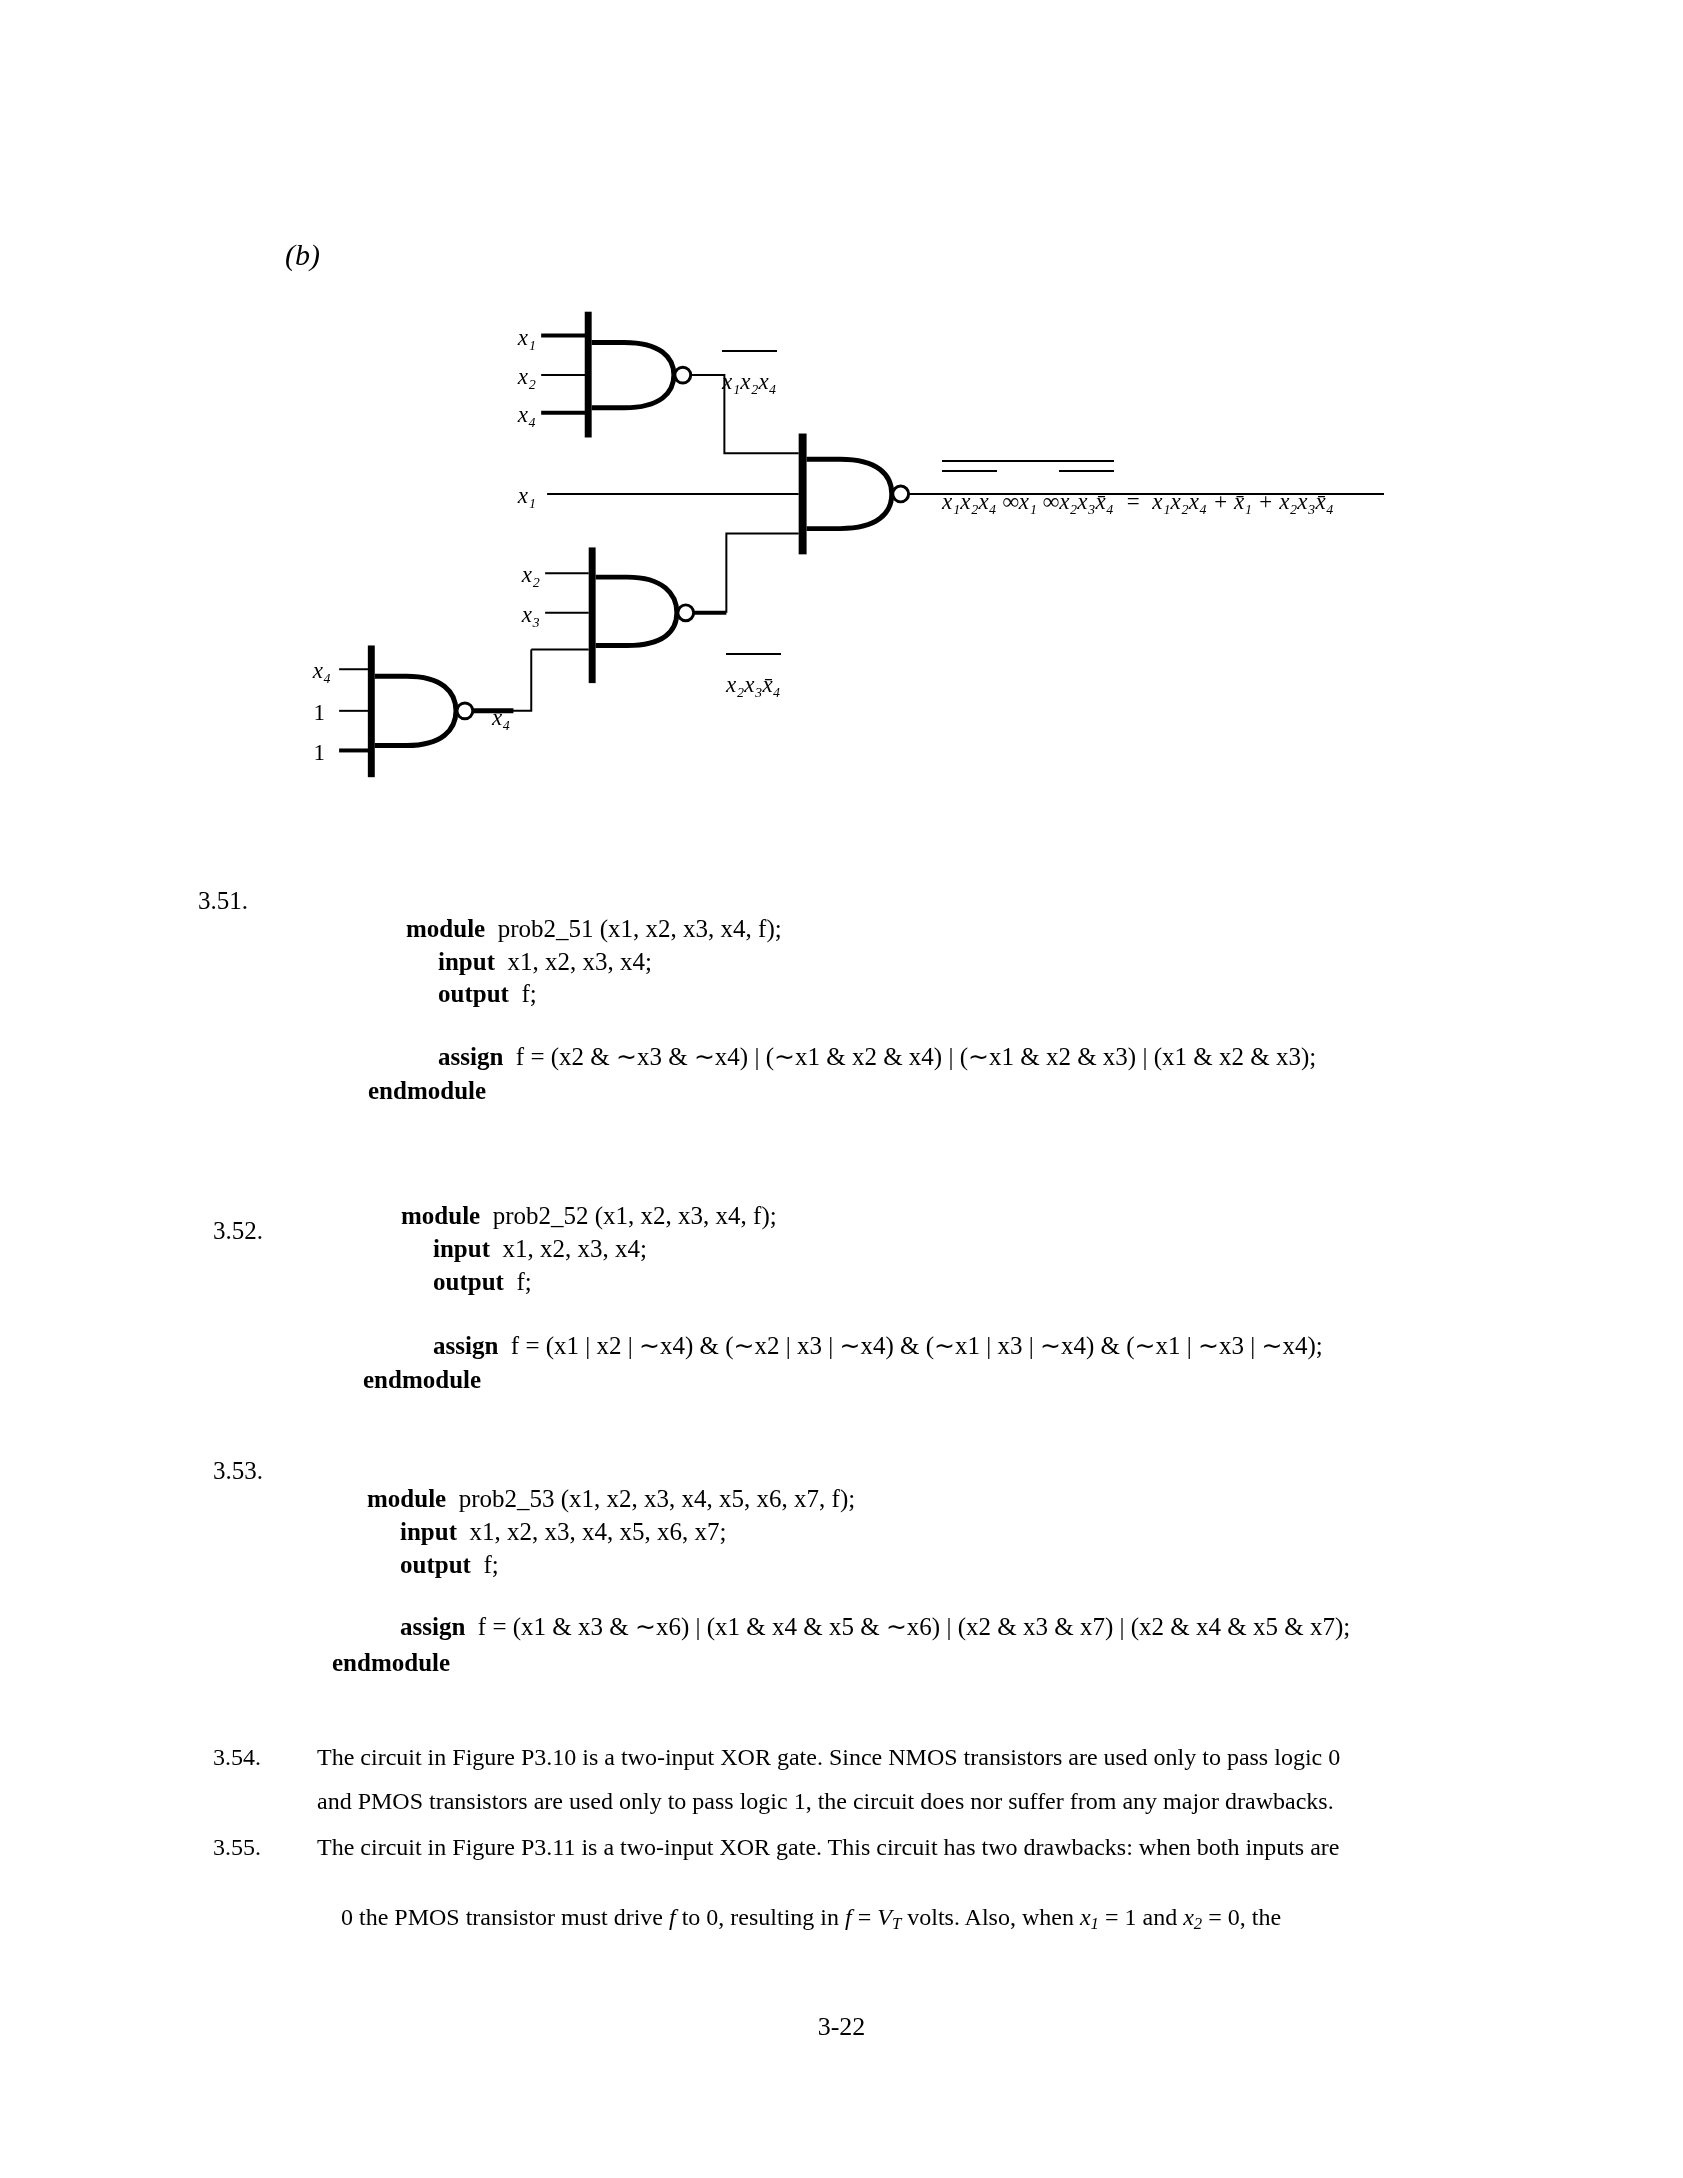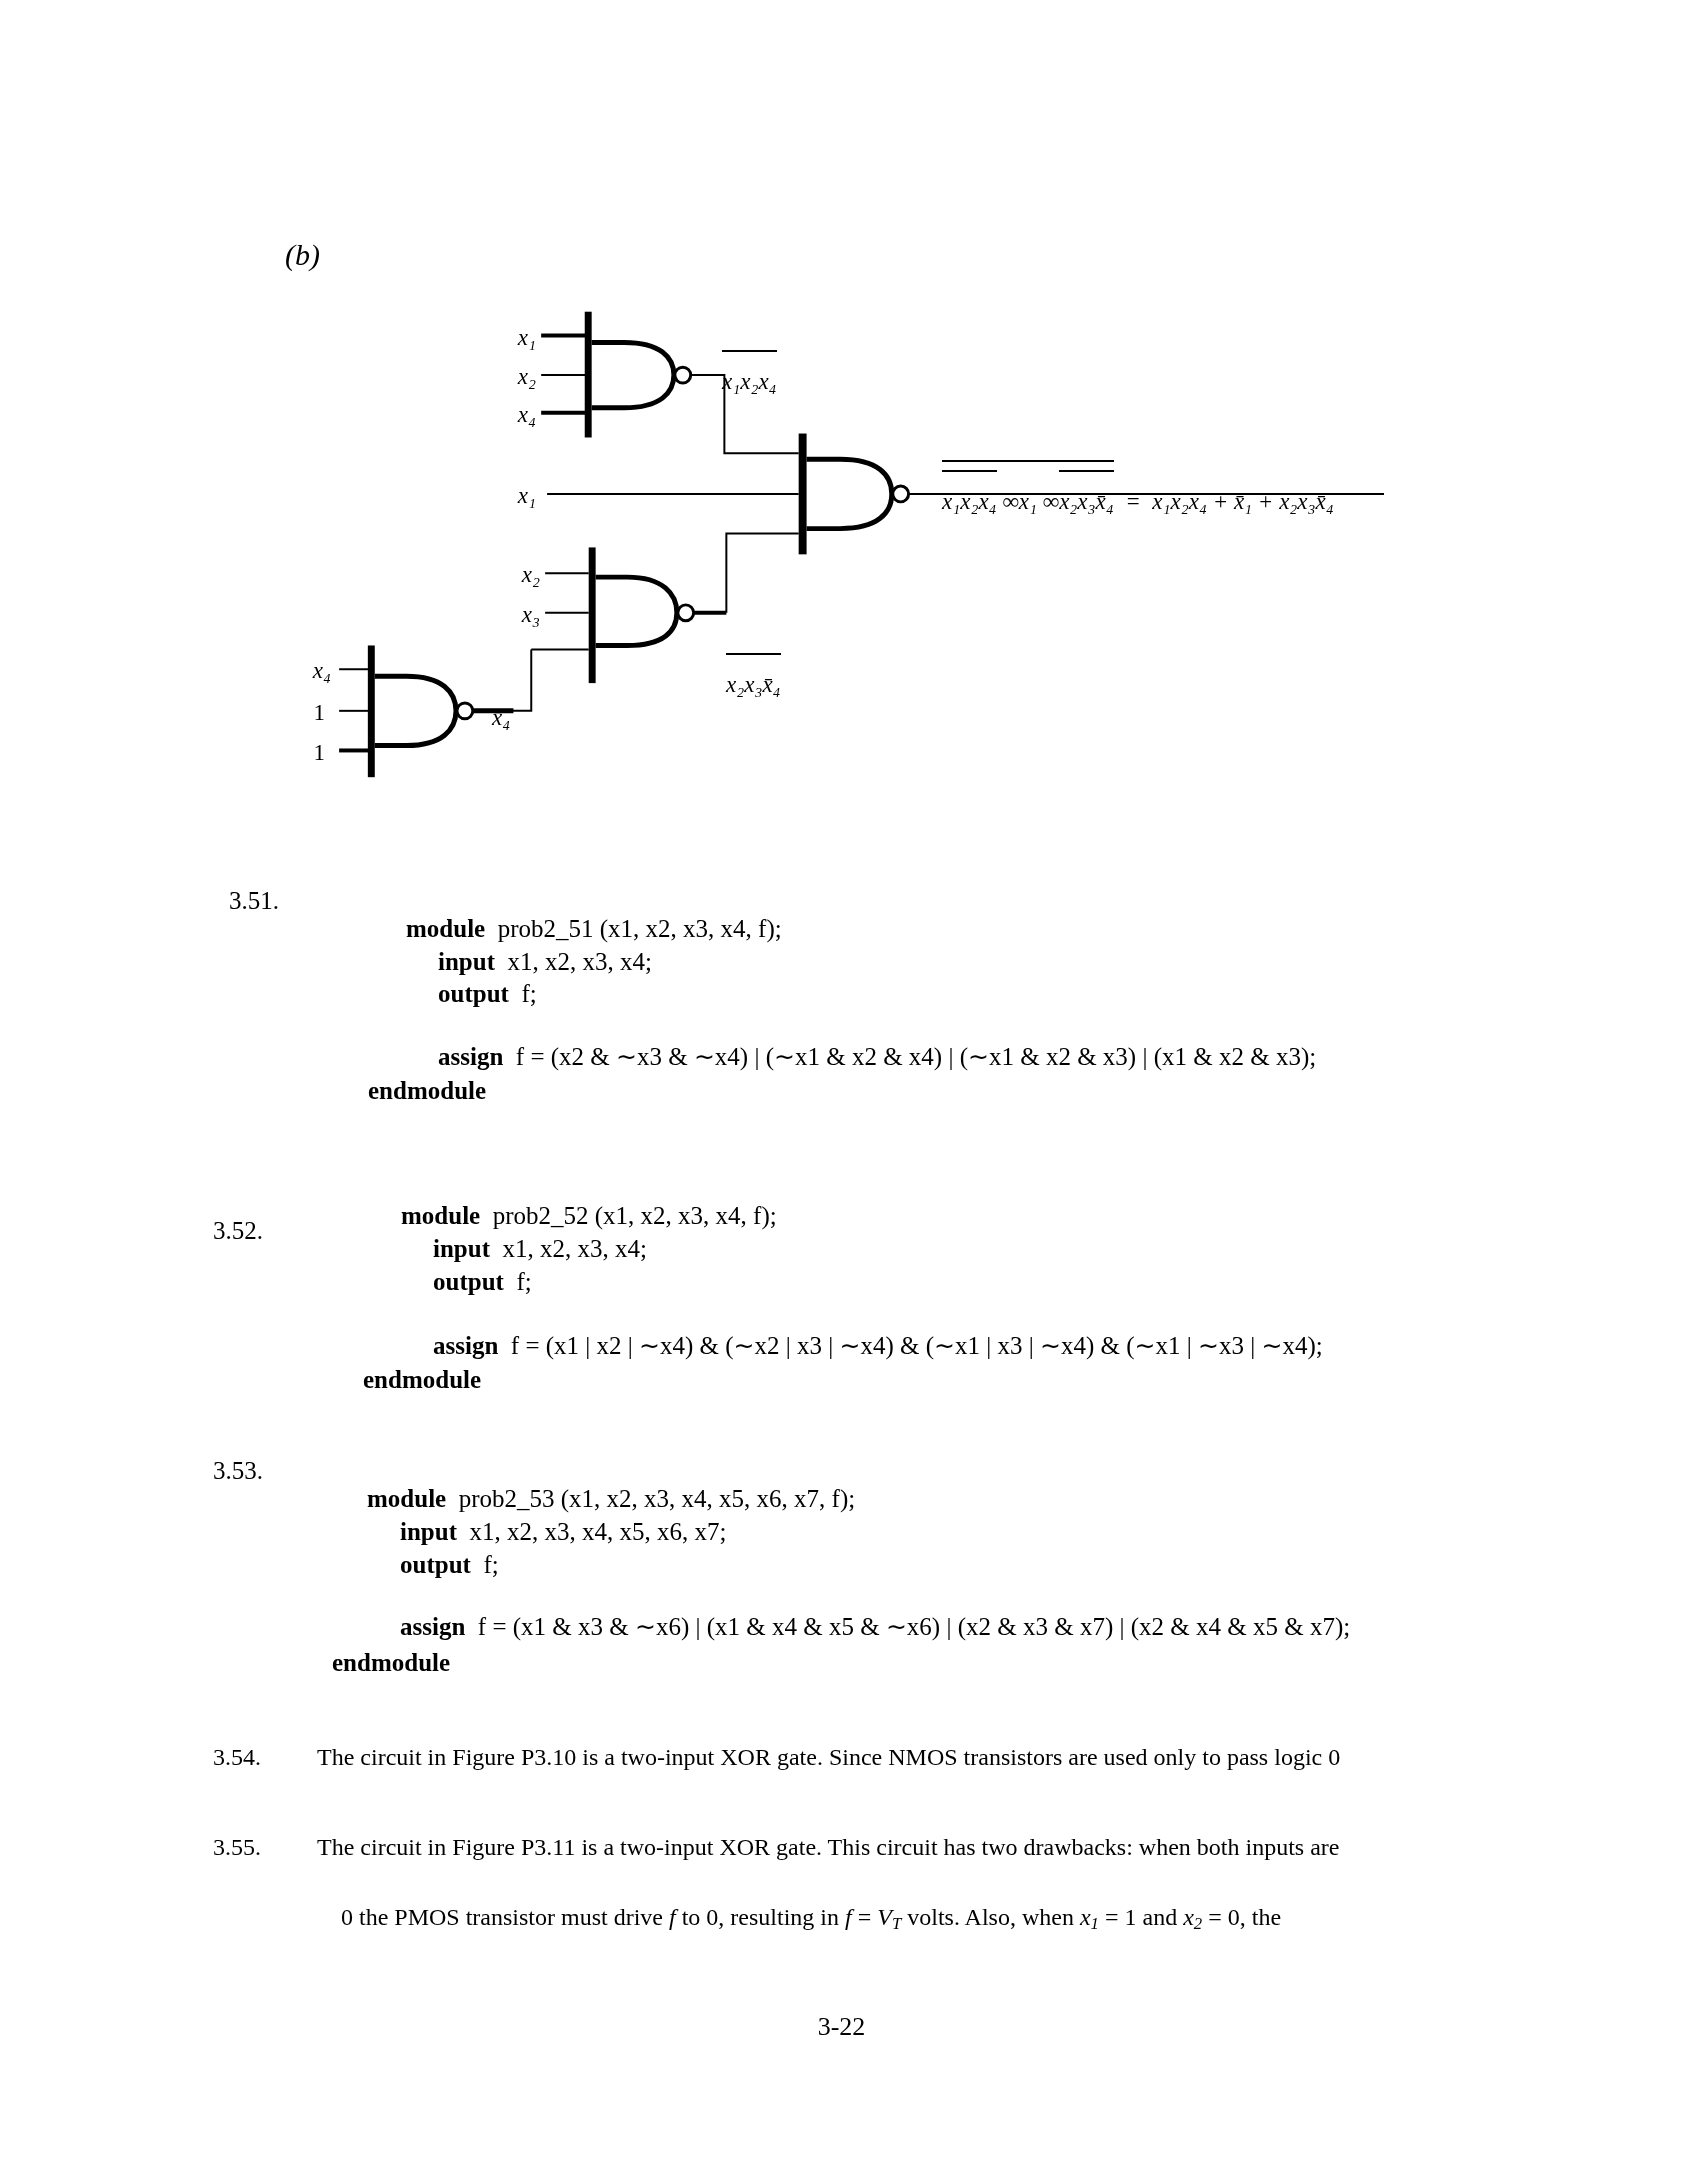--- a/index.html
+++ b/index.html
@@ -91,21 +91,21 @@
   </div>
   <div class="abs math-label" style="left:703px; top:630px;">
     <span class="ol">x₂x₃x̄₄</span>
   </div>
   <div class="abs math-label" style="left:492px; top:706px;">x̄₄</div>
 
   <div class="abs formula" style="left:919px; top:437px;">
     <span class="ol-outer"><span class="ol">x₁x₂x₄</span><span> ∞x₁ ∞</span><span class="ol">x₂x₃x̄₄</span></span><span>  =  </span><span>x₁x₂x₄ + x̄₁ + x₂x₃x̄₄</span>
   </div>
 
-  <div class="abs prob-num" style="left:229px; top:887px;">3.51.</div>
+  <div class="abs prob-num" style="left:198px; top:887px;">3.51.</div>
   <div class="abs code-line" style="left:381px; top:887px;">
     <span class="kw">module</span><span>  prob2_51 (x1, x2, x3, x4, f);</span>
   </div>
   <div class="abs code-line" style="left:413px; top:920px;">
     <span class="kw">input</span><span>  x1, x2, x3, x4;</span>
   </div>
   <div class="abs code-line" style="left:413px; top:952px;">
     <span class="kw">output</span><span>  f;</span>
   </div>
   <div class="abs code-line" style="left:413px; top:1014px;">
@@ -138,20 +138,21 @@
   <div class="abs code-line" style="left:375px; top:1523px;">
     <span class="kw">output</span><span>  f;</span>
   </div>
   <div class="abs code-line" style="left:375px; top:1584px;">
     <span class="kw">assign</span><span>  f = (x1 &amp; x3 &amp; ∼x6) | (x1 &amp; x4 &amp; x5 &amp; ∼x6) | (x2 &amp; x3 &amp; x7) | (x2 &amp; x4 &amp; x5 &amp; x7);</span>
   </div>
   <div class="abs code-line kw" style="left:332px; top:1649px;">endmodule</div>
 
   <div class="abs para-line" style="left:213px; top:1744px;">3.54.</div>
   <div class="abs para-line" style="left:317px; top:1744px;">The circuit in Figure P3.10 is a two-input XOR gate. Since NMOS transistors are used only to pass logic 0</div>
+  <div class="abs para-line" style="left:317px; top:1788px;">and PMOS transistors are used only to pass logic 1, the circuit does nor suffer from any major drawbacks.</div>
 
   <div class="abs para-line" style="left:213px; top:1834px;">3.55.</div>
   <div class="abs para-line" style="left:317px; top:1834px;">The circuit in Figure P3.11 is a two-input XOR gate. This circuit has two drawbacks: when both inputs are</div>
   <div class="abs para-line" style="left:317px; top:1877px;">
     <span>0 the PMOS transistor must drive </span><span class="mi">f</span><span> to 0, resulting in </span><span class="mi">f</span><span> = </span><span class="mi">V</span><span class="vsub">T</span><span> volts. Also, when </span><span class="mi">x</span><span class="vsub">1</span><span> = 1 and </span><span class="mi">x</span><span class="vsub">2</span><span> = 0, the</span>
   </div>
 
   <div class="abs pageno" style="left:782px; top:2012px; width:119px;">3-22</div>
 
 </div>

